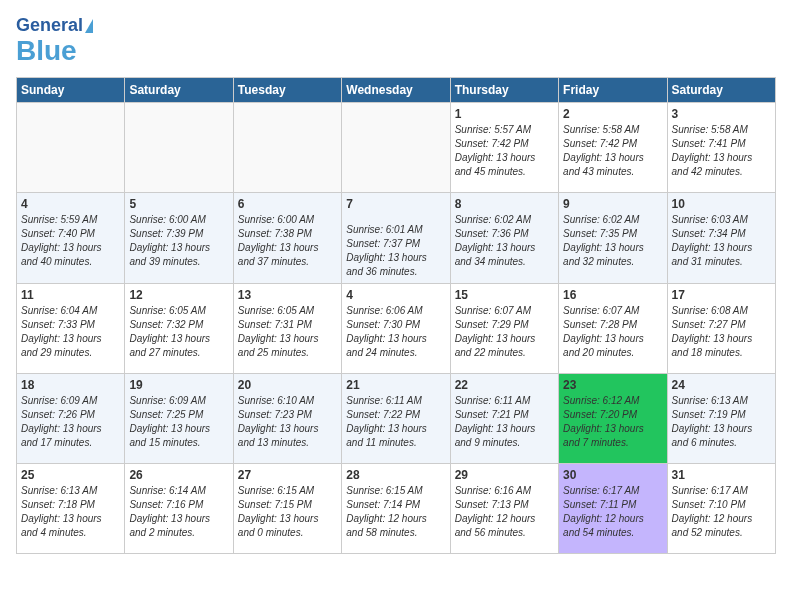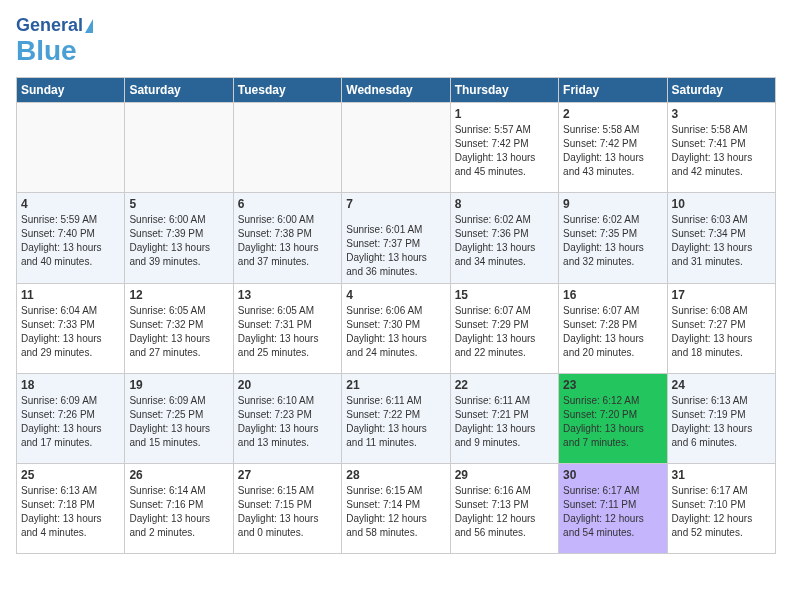--- a/index.html
+++ b/index.html
@@ -75,20 +75,21 @@
     .day-number {
       font-weight: bold;
       font-size: 12px;
       margin-bottom: 2px;
       color: #333;
     }
     .day-info {
       font-size: 10px;
       color: #333;
       line-height: 1.4;
+      font-style: italic;
     }
     tr:nth-child(even) td:not(.empty) {
       background: #f5f8fc;
     }
     tr:nth-child(odd) td:not(.empty) {
       background: #fff;
     }
   </style>
 </head>
 <body>

